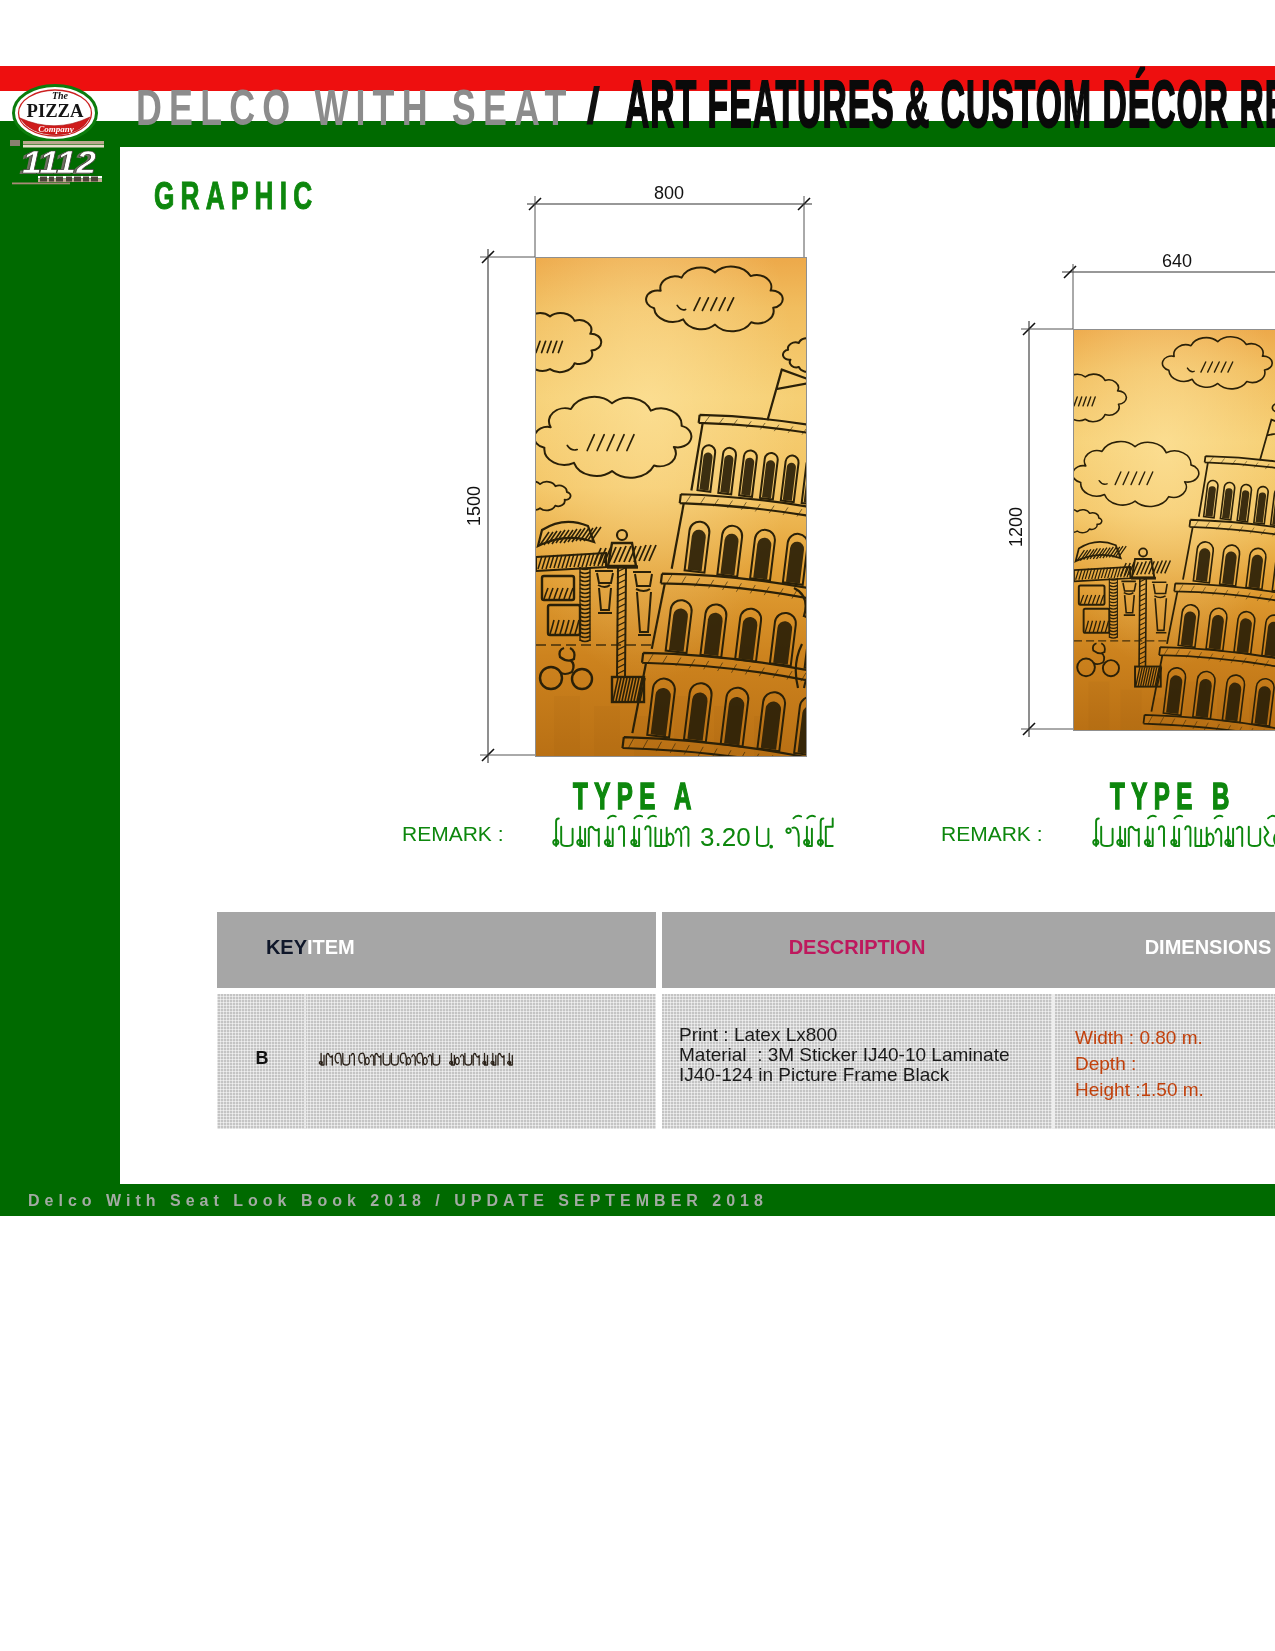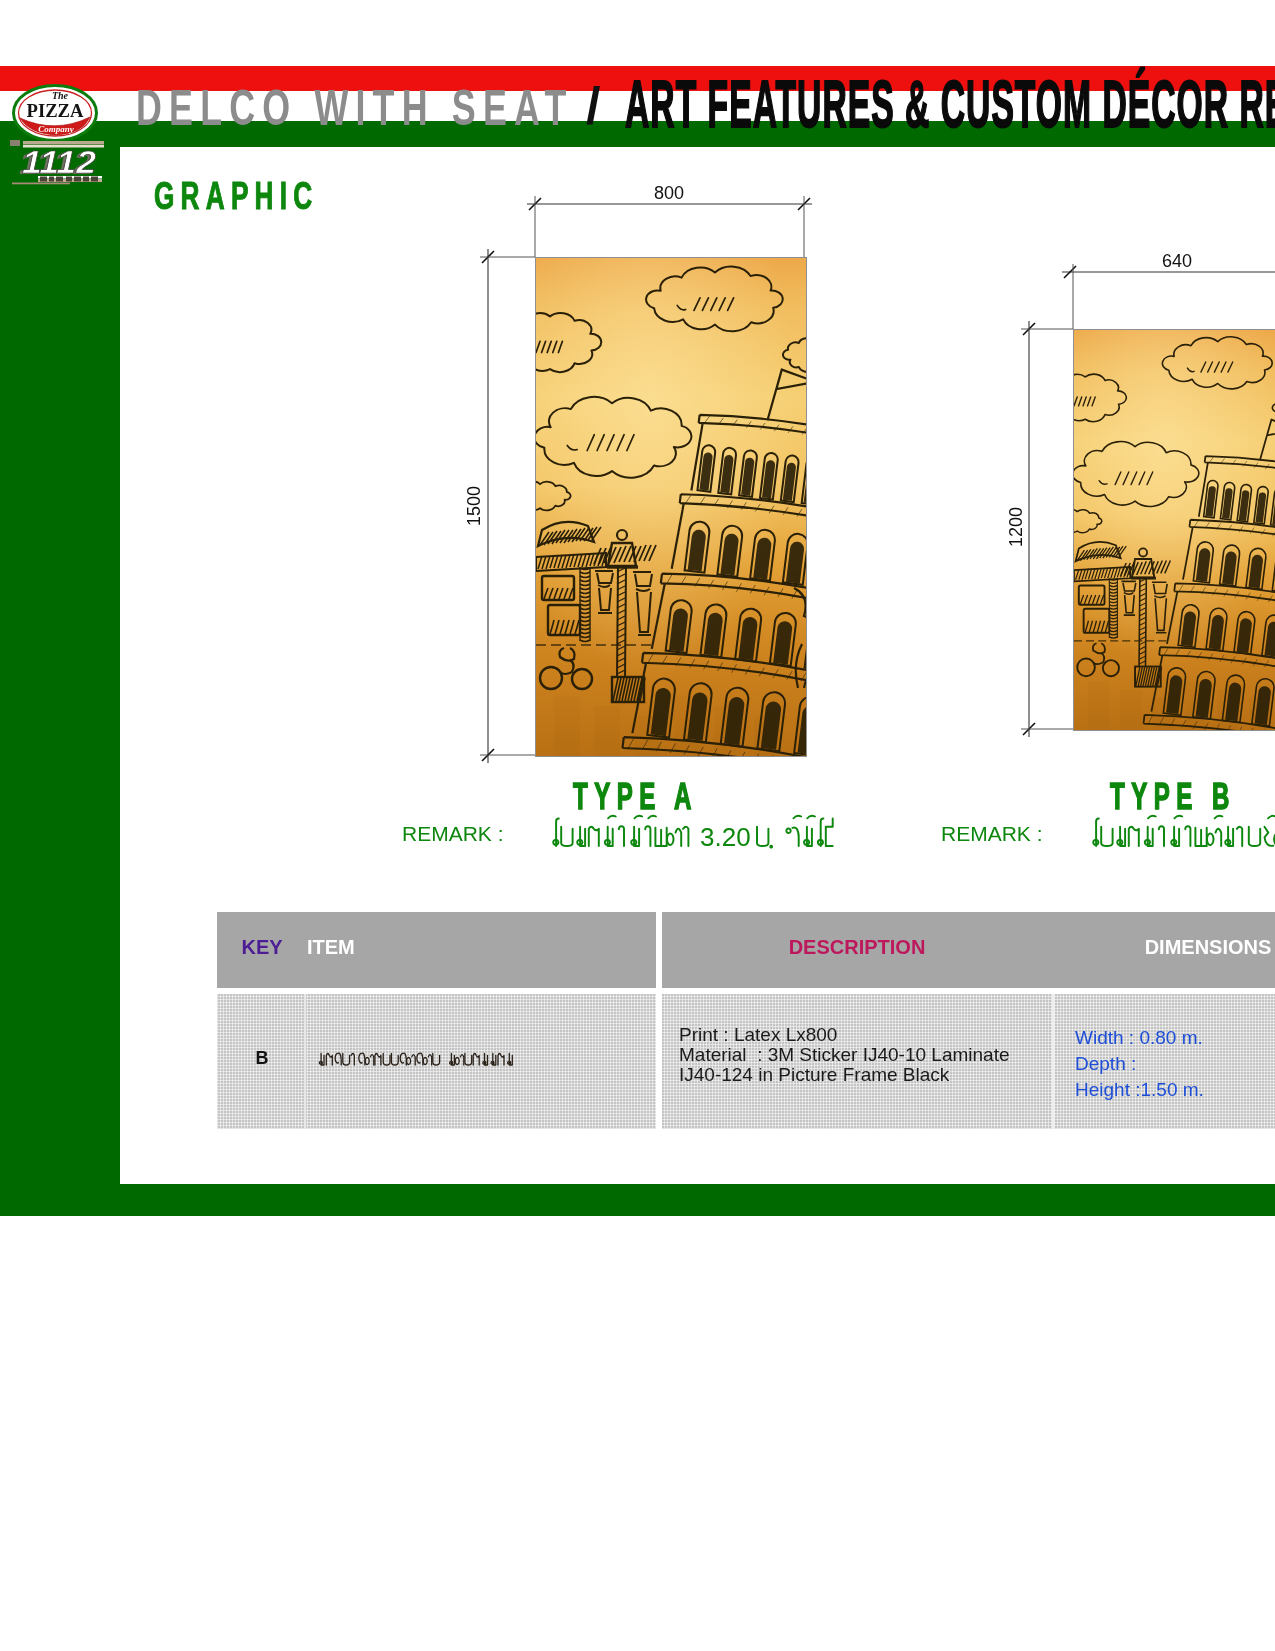--- a/index.html
+++ b/index.html
@@ -308,21 +308,21 @@
 <div class="abs" style="left:573px;top:777px;font-size:37px;font-weight:bold;color:#0d870d;letter-spacing:10px;-webkit-text-stroke:1.5px #0d870d;transform:scaleX(0.65);transform-origin:0 0;white-space:nowrap;line-height:40px">TYPE A</div>
 
 <div class="abs" style="left:402px;top:822px;font-size:21px;color:#0d870d;line-height:24px">REMARK :</div>
 
 <div class="abs" style="left:1110px;top:777px;font-size:37px;font-weight:bold;color:#0d870d;letter-spacing:10px;-webkit-text-stroke:1.5px #0d870d;transform:scaleX(0.65);transform-origin:0 0;white-space:nowrap;line-height:40px">TYPE B</div>
 
 <div class="abs" style="left:941px;top:822px;font-size:21px;color:#0d870d;line-height:24px">REMARK :</div>
 
 <div class="abs" style="left:217px;top:912px;width:1058px;height:76px;background:#a6a6a6"></div>
 
-<div class="abs" style="left:217px;top:936px;width:90px;text-align:center;font-size:20px;font-weight:bold;color:#4c1d95">KEY</div>
+<div class="abs" style="left:217px;top:936px;width:90px;text-align:right;font-size:20px;font-weight:bold;color:#0f172a">KEY</div>
 
 <div class="abs" style="left:307px;top:936px;width:349px;text-align:left;font-size:20px;font-weight:bold;color:#fff">ITEM</div>
 
 <div class="abs" style="left:662px;top:936px;width:390px;text-align:center;font-size:20px;font-weight:bold;color:#be185d">DESCRIPTION</div>
 
 <div class="abs" style="left:1071px;top:936px;width:274px;text-align:center;font-size:20px;font-weight:bold;color:#fff">DIMENSIONS</div>
 
 <div class="abs" style="left:656px;top:912px;width:6px;height:76px;background:#fff"></div>
 
 <div class="abs" style="left:217px;top:994px;width:1058px;height:135px;background-color:#c4c4c4;background-image:repeating-linear-gradient(0deg,rgba(255,255,255,.5) 0 1px,transparent 1px 3px),repeating-linear-gradient(90deg,rgba(255,255,255,.5) 0 1px,transparent 1px 3px)"></div>
@@ -330,14 +330,15 @@
 <div class="abs" style="left:304px;top:994px;width:2px;height:135px;background:#e8e8e8"></div>
 
 <div class="abs" style="left:656px;top:994px;width:6px;height:135px;background:#ffffff"></div>
 
 <div class="abs" style="left:1052px;top:994px;width:3px;height:135px;background:#eeeeee"></div>
 
 <div class="abs" style="left:217px;top:1048px;width:90px;text-align:center;font-size:18px;font-weight:bold;color:#111">B</div>
 
 <div class="abs" style="left:679px;top:1025px;font-size:19px;color:#1a1a1a;line-height:20px">Print : Latex Lx800<br>Material&nbsp;&nbsp;: 3M Sticker IJ40-10 Laminate<br>IJ40-124 in Picture Frame Black</div>
 
-<div class="abs" style="left:1075px;top:1025px;font-size:19px;color:#1d4ed8;line-height:26px">Width : 0.80 m.<br>Depth :<br>Height :1.50 m.</div>
-
+<div class="abs" style="left:1075px;top:1025px;font-size:19px;color:#c2410c;line-height:26px">Width : 0.80 m.<br>Depth :<br>Height :1.50 m.</div>
+
+<div class="abs" style="left:28px;top:1192px;font-size:16px;font-weight:bold;color:#a3aba3;letter-spacing:5.0px;white-space:nowrap">Delco With Seat Look Book 2018 / UPDATE SEPTEMBER 2018</div>
 </div>
 </body></html>

